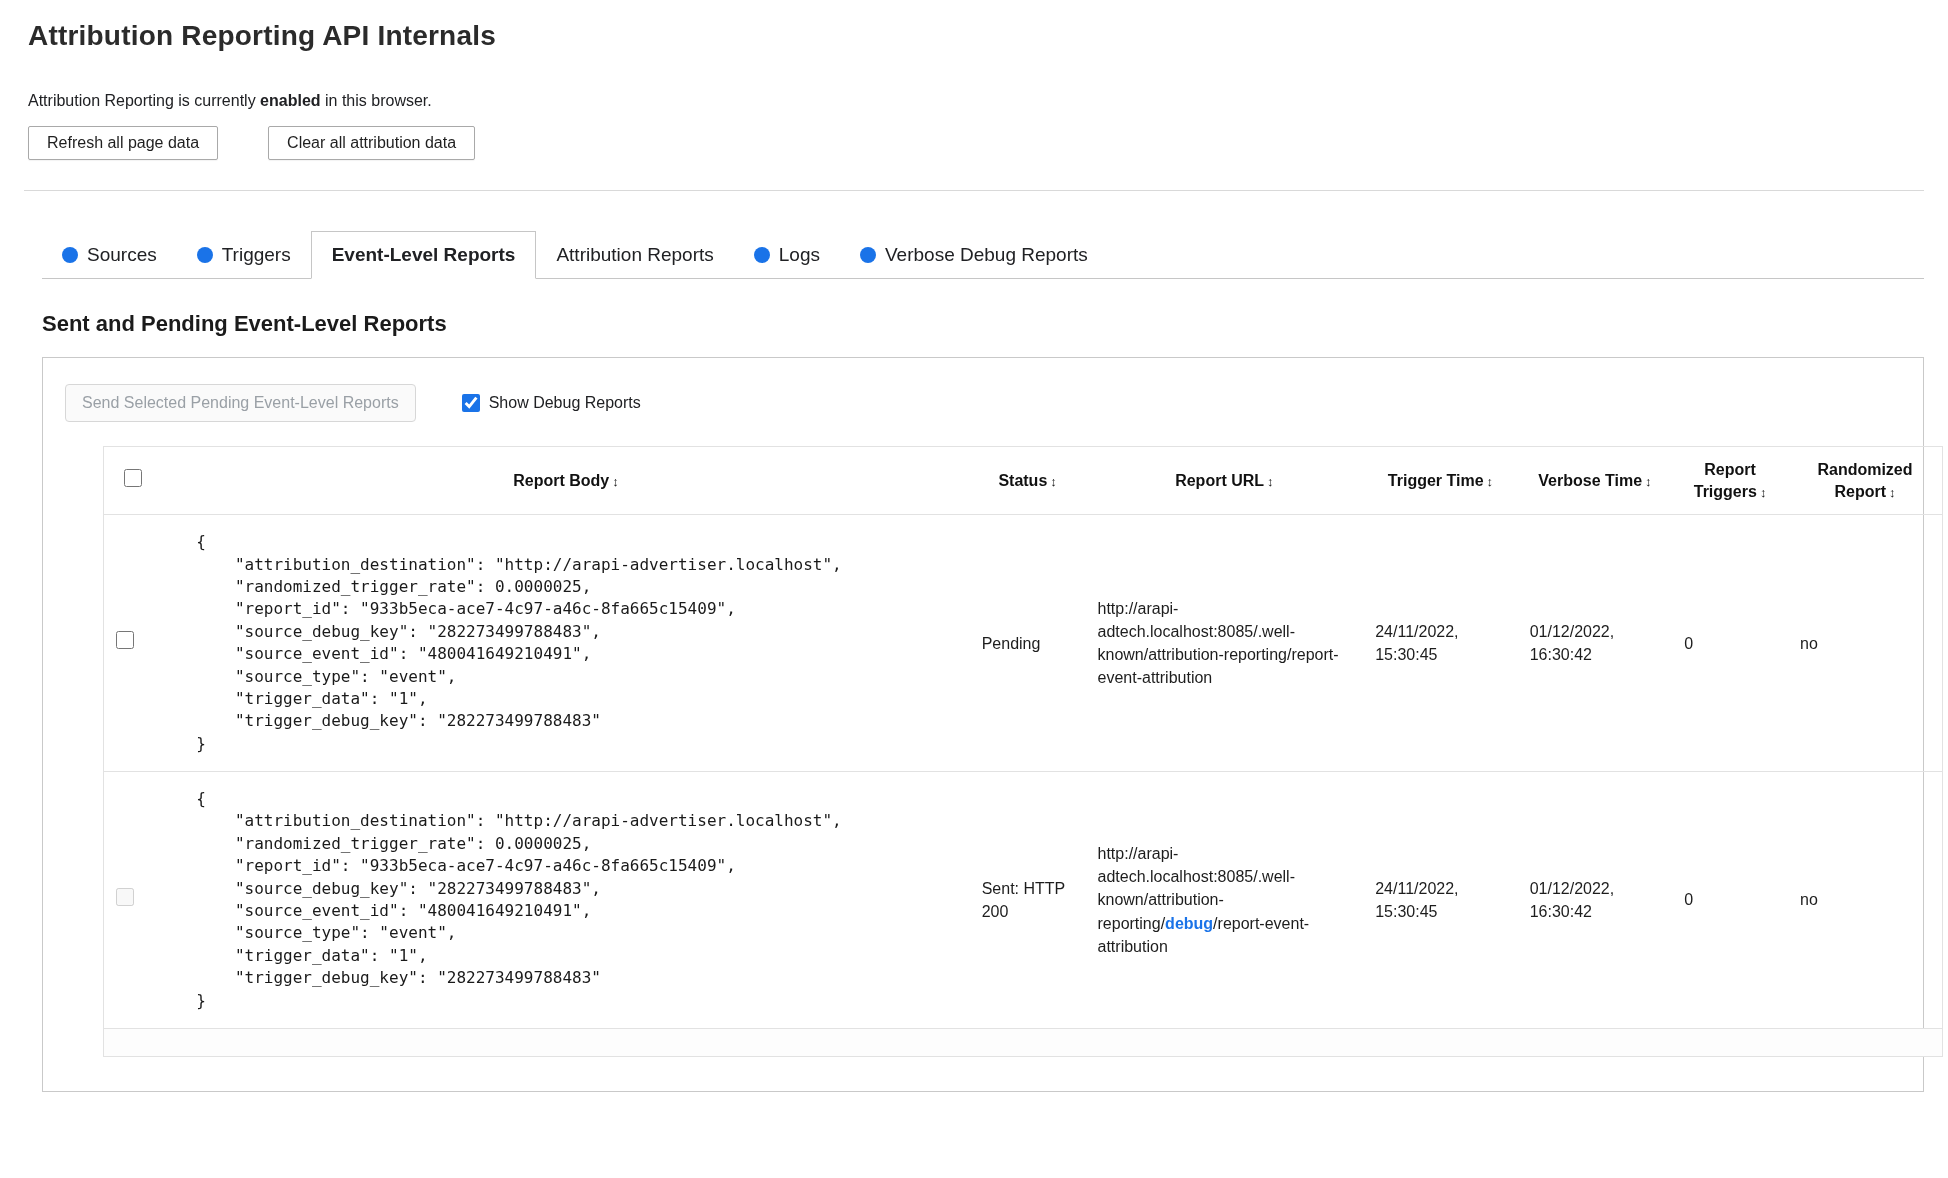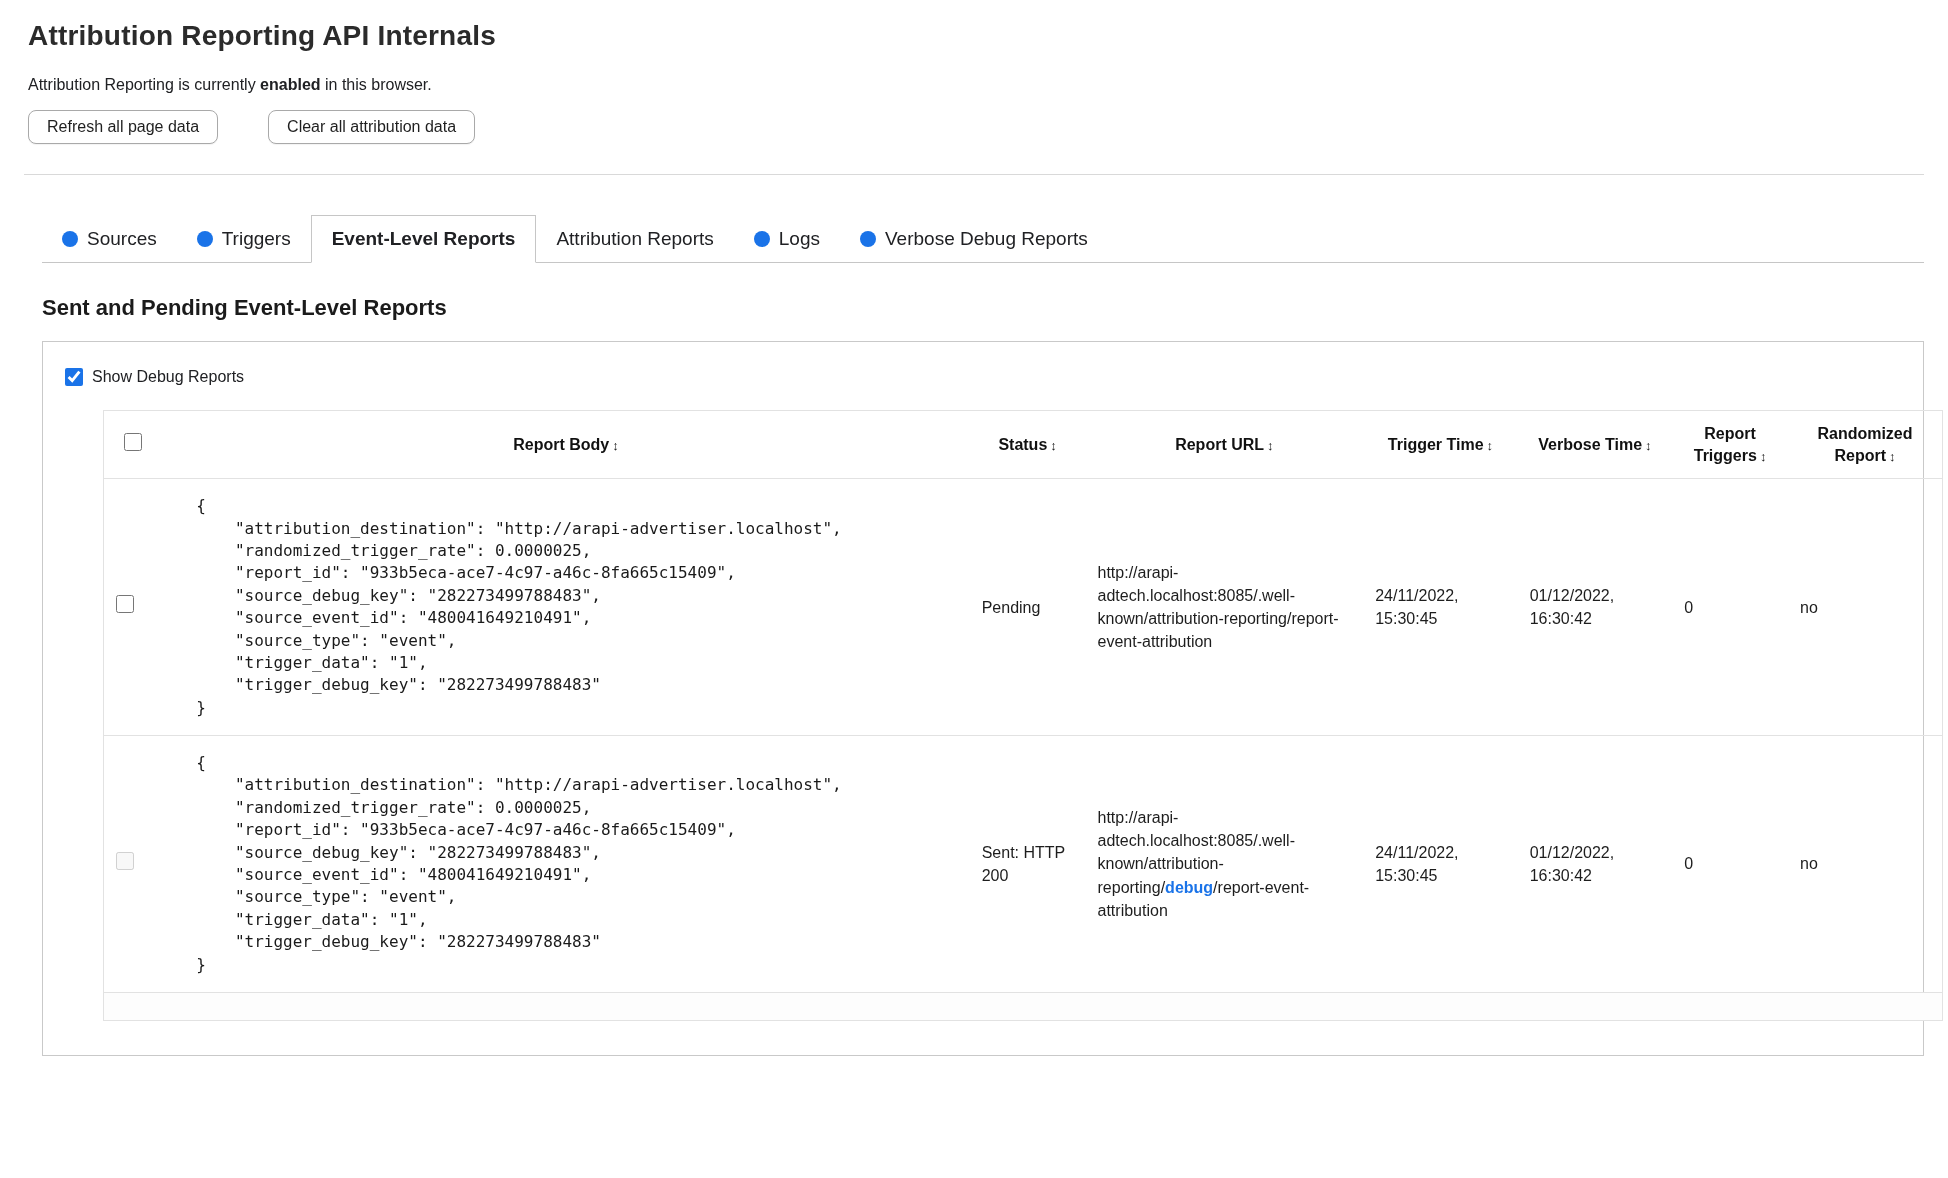--- a/index.html
+++ b/index.html
@@ -8,27 +8,27 @@
     width: 1948px; height: 1178px;
     font-family: "Liberation Sans", "DejaVu Sans", sans-serif;
     color: #202124;
     padding: 20px 24px 0 28px;
     overflow: hidden;
   }
   h1.page-title {
     font-size: 28px; font-weight: 700; color: #2b2b2b;
     margin: 0 0 0 0; letter-spacing: 0.2px;
   }
-  p.status-line { font-size: 16px; margin: 24px 0 16px 0; }
+  p.status-line { font-size: 16px; margin: 40px 0 16px 0; }
   p.status-line b { font-weight: 700; }
   .top-buttons { display: flex; gap: 50px; margin: 14px 0 0 0; }
   .top-buttons button {
     font-family: "Liberation Sans", sans-serif;
     font-size: 16px; padding: 7px 18px;
-    background: #ffffff; border: 1px solid #a9a9a9; border-radius: 8px;
+    background: #ffffff; border: 1px solid #a9a9a9; border-radius: 2px;
     color: #1f1f1f; box-shadow: 0 1px 1px rgba(0,0,0,0.05);
     cursor: pointer; white-space: nowrap;
   }
   hr.divider { border: none; border-top: 1px solid #d9d9d9; margin: 30px 0 0 -4px; }
 
   .tabs {
     display: flex; align-items: flex-end;
     border-bottom: 1px solid #c6c6c6;
     margin: 40px 0 0 14px;
   }
@@ -128,20 +128,21 @@
     <span class="dot"></span>
     <span>Verbose Debug Reports</span>
   </div>
 </div>
 
 <h2 class="section-heading">Sent and Pending Event-Level Reports</h2>
 
 <div class="panel">
 
   <div class="panel-controls">
+    <button class="send-button" disabled="">Send Selected Pending Event-Level Reports</button>
     <label class="debug-toggle">
       <input type="checkbox" checked="" style="">
       <span>Show Debug Reports</span>
     </label>
   </div>
 
   <table class="reports">
     <colgroup>
       <col style="width:3.2%">
       <col style="width:43.9%">

